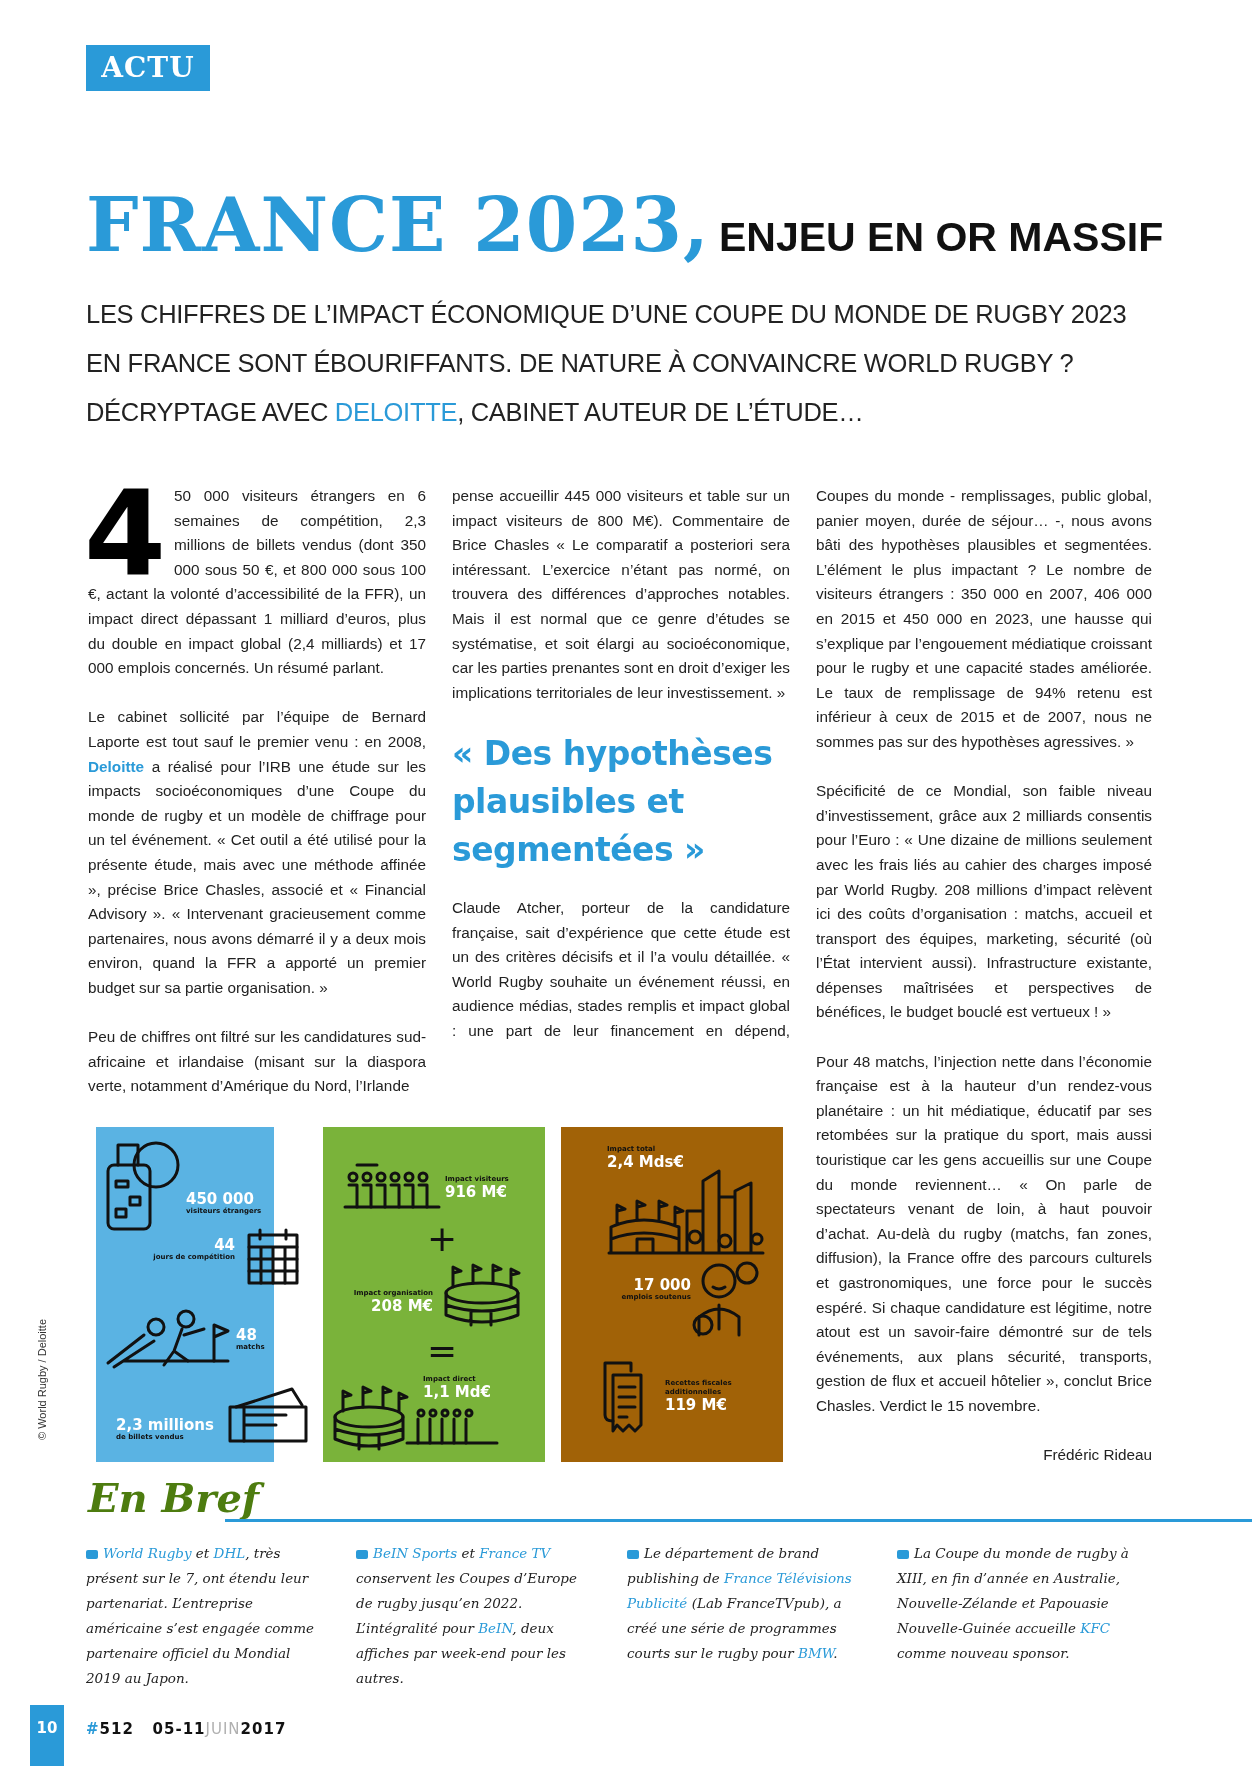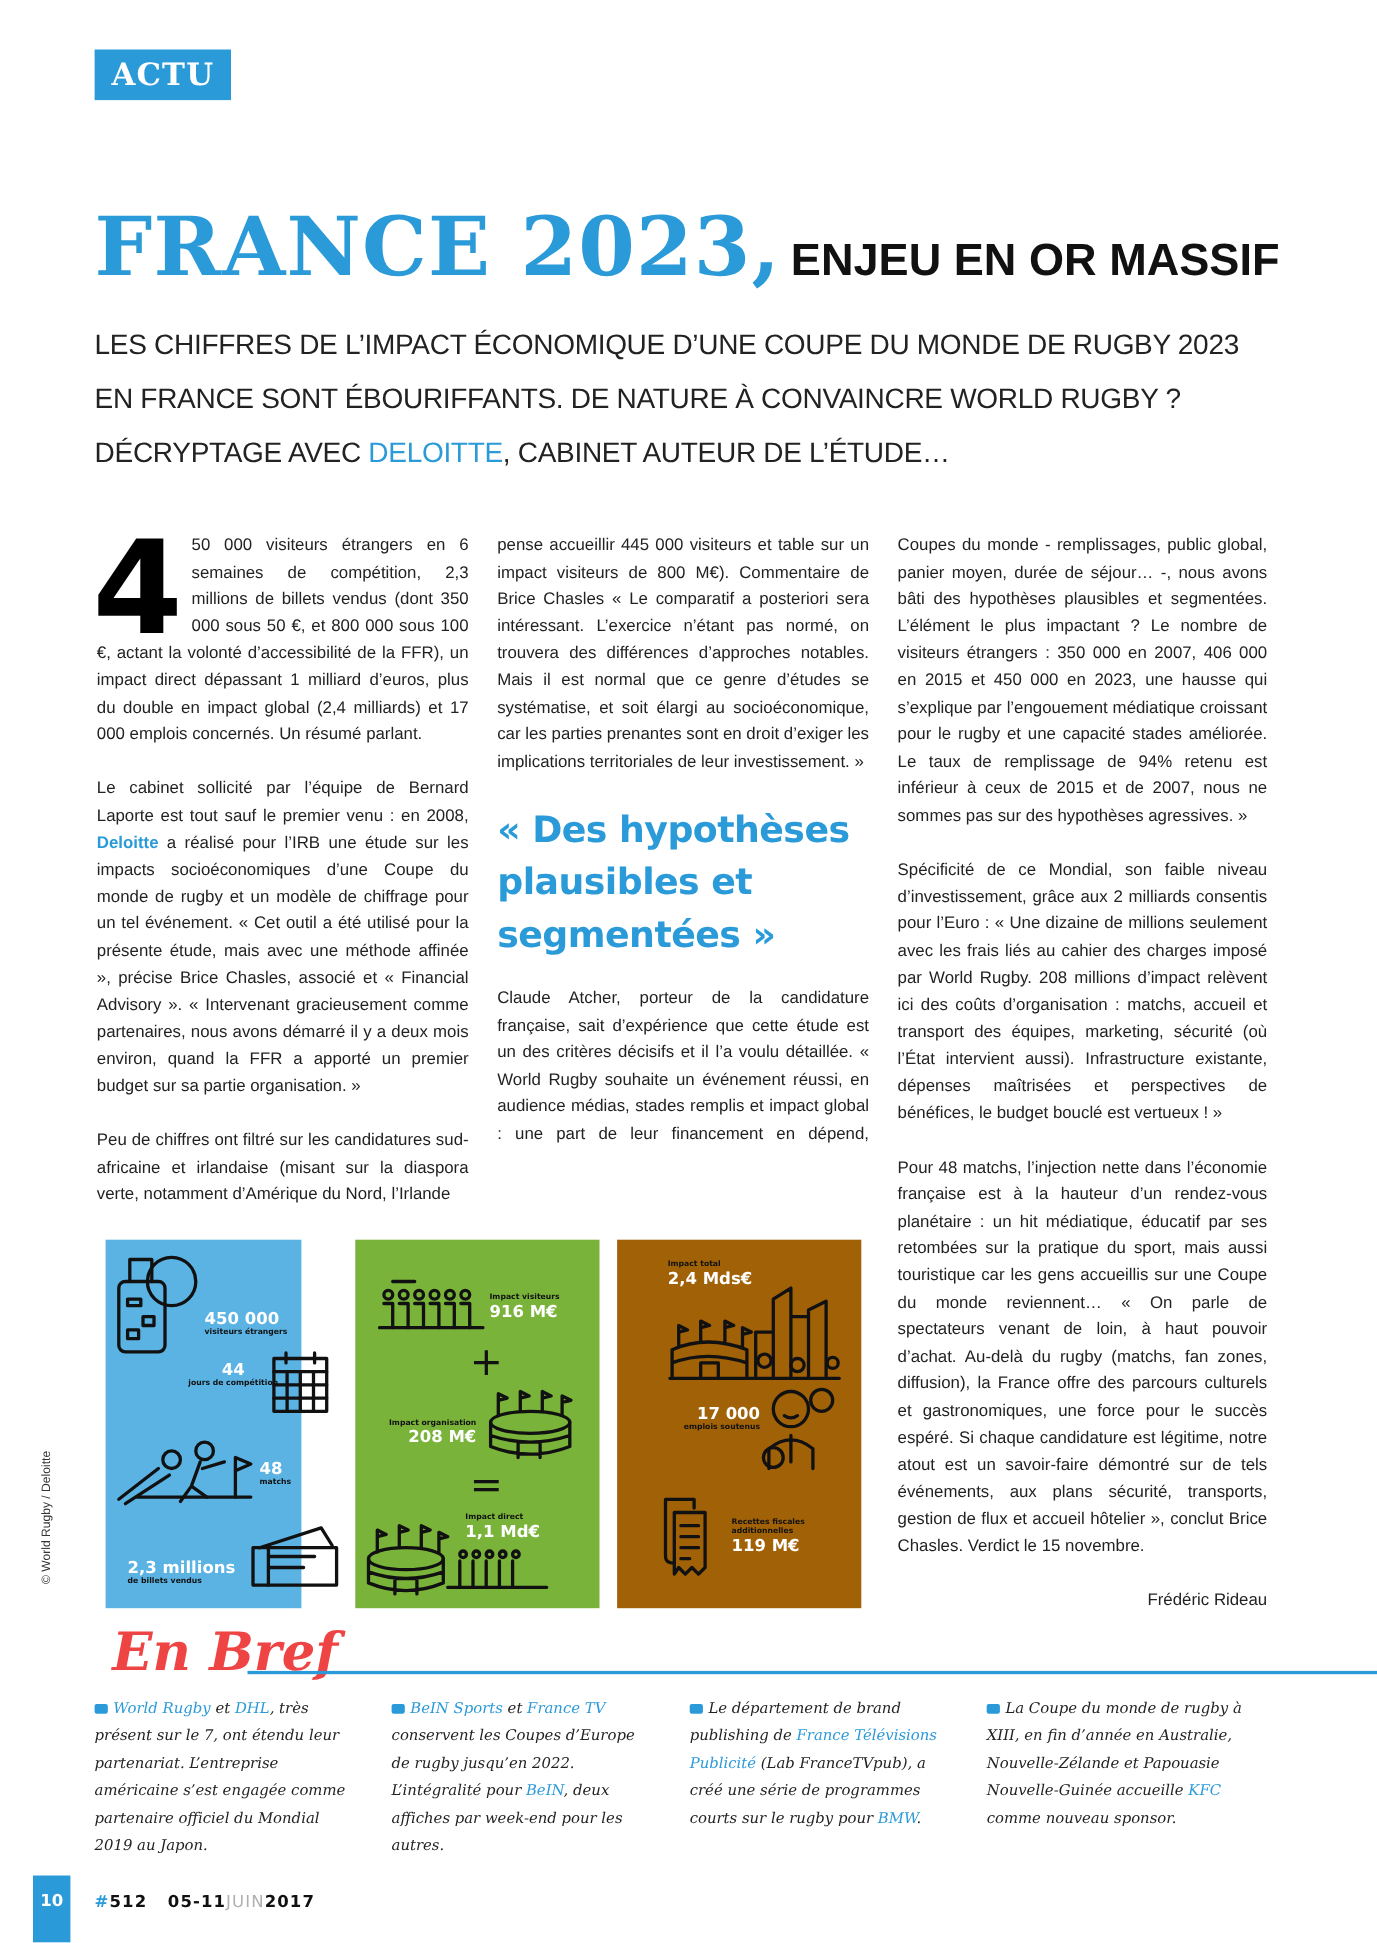--- a/index.html
+++ b/index.html
@@ -22,21 +22,21 @@
   .signature { text-align:right; margin-top:16px; }
   .panel { top:1127px; height:335px; }
   .p1 { left:86px; width:178px; background:#5ab3e3;margin-left:10px; }
   .p2 { left:323px; width:222px; background:#7ab33a; }
   .p3 { left:561px; width:222px; background:#a16207; }
   .stat { position:absolute; color:#fff; font-family:"DejaVu Sans", sans-serif; font-weight:bold; }
   .stat .v { font-size:15px; line-height:16px; display:block; }
   .stat .l { font-size:7px; line-height:9px; color:#111; display:block; }
   .stat .lw { font-size:7px; line-height:9px; color:#111; display:block; }
   .credit { left:36px; top:1440px; transform-origin:left top; transform:rotate(-90deg); font-family:"Liberation Sans", sans-serif; font-size:11px; color:#333; white-space:nowrap; }
-  .enbref-title { left:102px; top:1474px; font-family:"DejaVu Serif", serif; font-style:italic; font-weight:bold; font-size:48px; color:#ef4444; }
+  .enbref-title { left:88px; top:1474px; font-family:"DejaVu Serif", serif; font-style:italic; font-weight:bold; font-size:40px; color:#4d7c0f; }
   .enbref-line { left:225px; top:1519px; width:1027px; height:3px; background:#2a9ad8; }
   .brief { top:1541px; width:240px; font-family:"DejaVu Serif", serif; font-style:italic; font-size:13.5px; line-height:25px; color:#222; }
   .brief .sq { display:inline-block; width:12px; height:9px; background:#2a9ad8; margin-right:5px; vertical-align:middle; border-radius:2px; }
   .brief .lk { color:#2a9ad8; }
   .b1 { left:86px; } .b2 { left:356px; } .b3 { left:627px; } .b4 { left:897px; }
   .pagetab { left:30px; top:1705px; width:34px; height:61px; background:#2a9ad8; color:#fff; font-family:"DejaVu Sans", sans-serif; font-size:15px; text-align:center; line-height:46px;font-weight:bold; }
   .footer { left:86px; top:1720px; font-family:"DejaVu Sans", sans-serif; font-weight:bold; font-size:15px; letter-spacing:1px; color:#111; white-space:nowrap;text-align:right; }
   .footer .hash { color:#2a9ad8; }
   .footer .month { color:#b0b0b0; font-weight:normal; }
   svg .ic { fill:none; stroke:#111; stroke-width:3; stroke-linecap:round; stroke-linejoin:round; }
@@ -86,21 +86,21 @@
       <rect class="ic" x="12" y="74" width="10" height="8"></rect>
   </svg>
   <div class="stat" style="left:90px;top:64px">
       <span class="v">450 000</span>
       <span class="l">visiteurs étrangers</span>
     </div>
   <svg class="abs" style="left:150px;top:100px" width="55" height="60">
     <rect class="ic" x="3" y="8" width="48" height="48"></rect>
       <path class="ic" d="M3 20 H51 M15 20 V56 M27 20 V56 M39 20 V56 M3 32 H51 M3 44 H51 M14 3 V12 M40 3 V12"></path>
   </svg>
-  <div class="stat" style="left:70px;top:110px;text-align:center;width:92px">
+  <div class="stat" style="left:47px;top:110px;text-align:right;width:92px">
       <span class="v">44</span>
       <span class="l">jours de compétition</span>
     </div>
   <svg class="abs" style="left:8px;top:178px" width="130" height="70">
     <path class="ic" d="M4 58 L40 30 M10 62 L50 36 M20 56 H124"></path>
       <circle class="ic" cx="52" cy="22" r="8"></circle>
       <circle class="ic" cx="82" cy="14" r="8"></circle>
       <path class="ic" d="M78 24 L70 46 L60 60 M70 46 L84 56 M80 30 L100 24 M110 56 V20 L124 26 L110 32"></path>
   </svg>
   <div class="stat" style="left:140px;top:200px">

